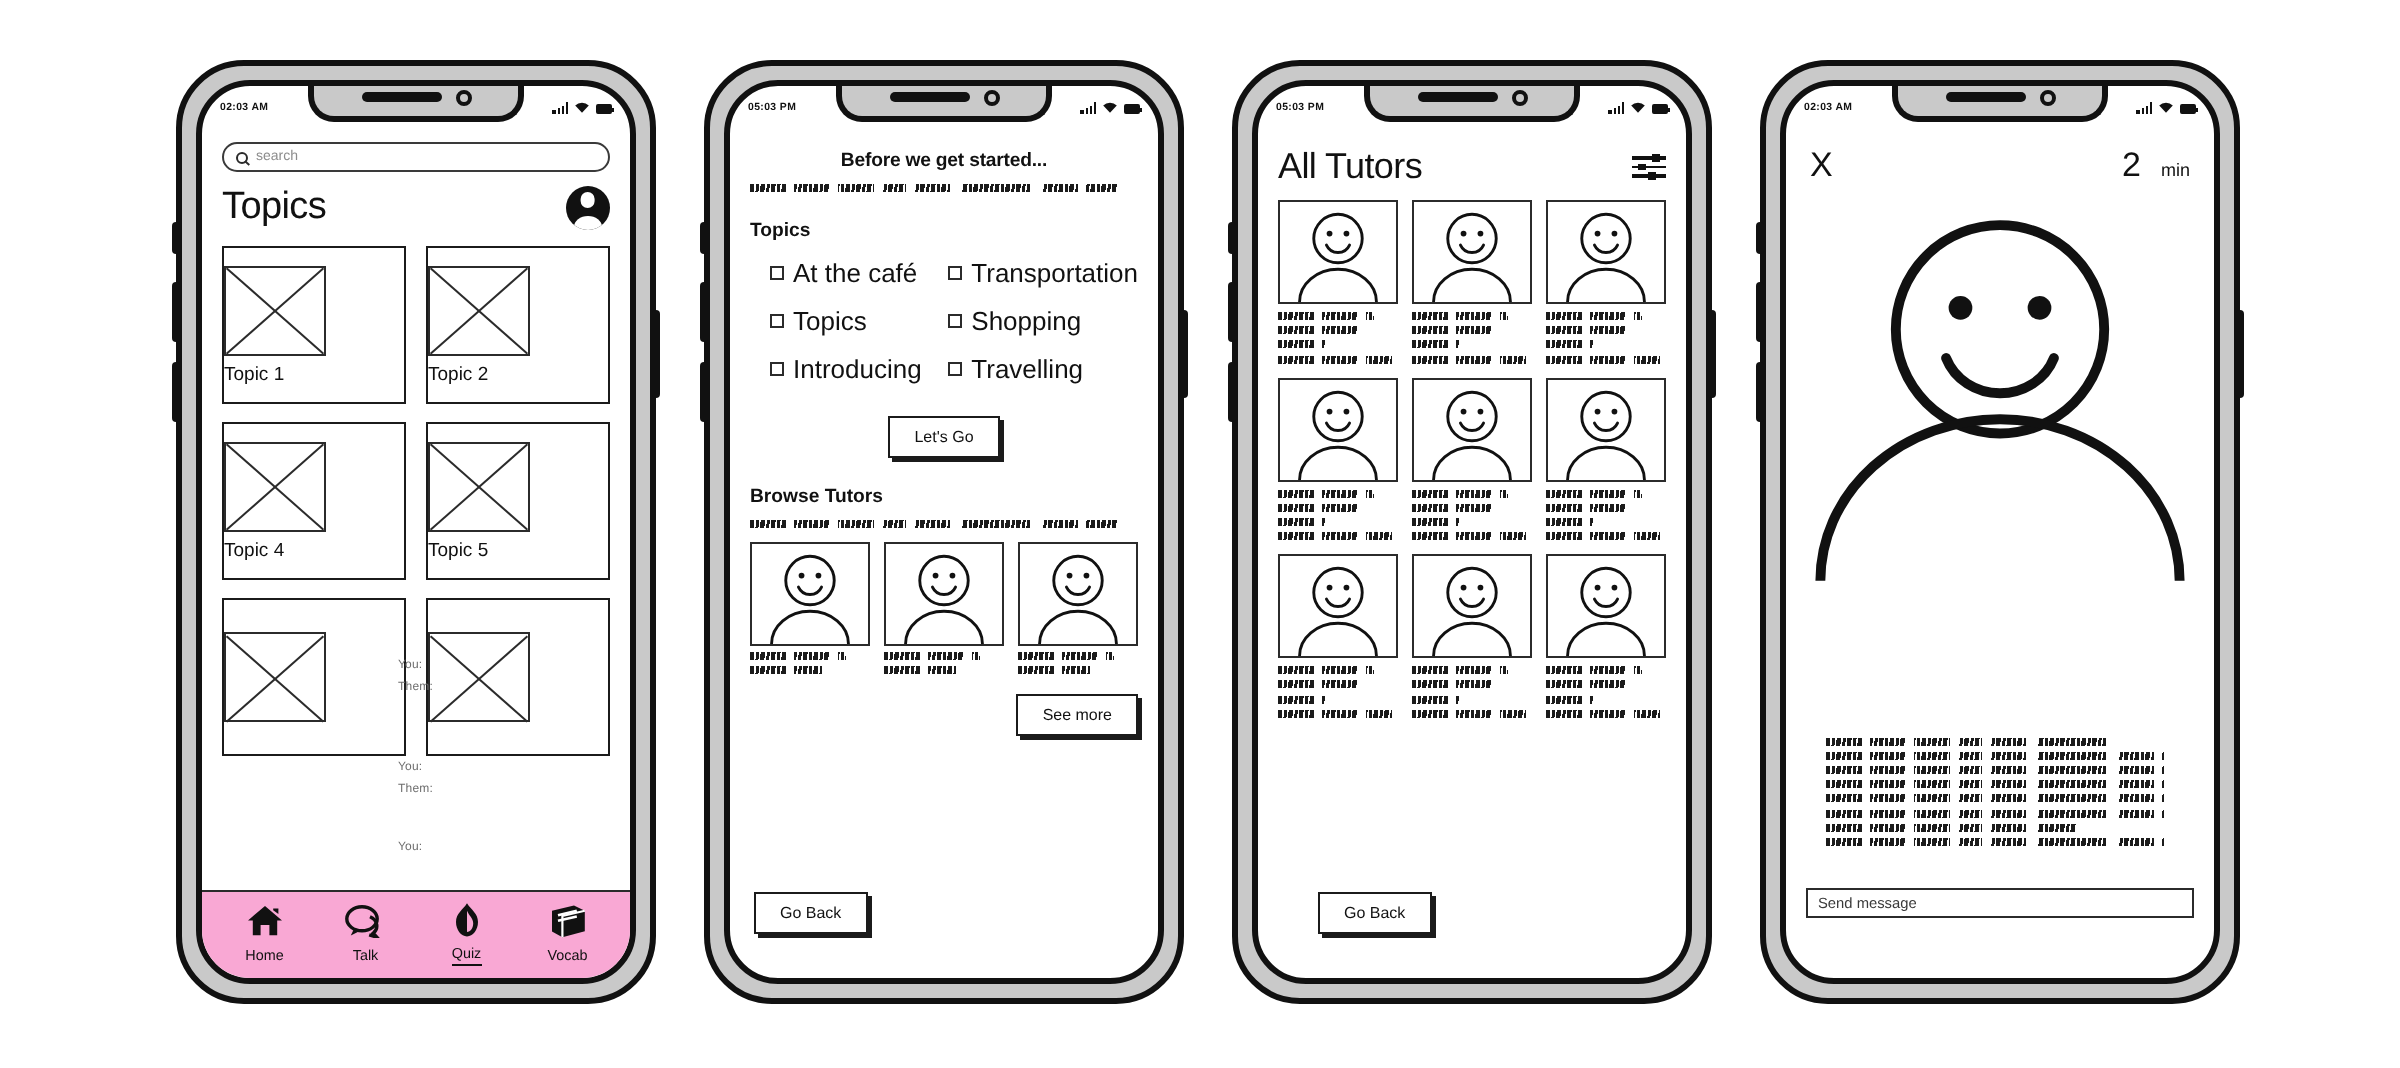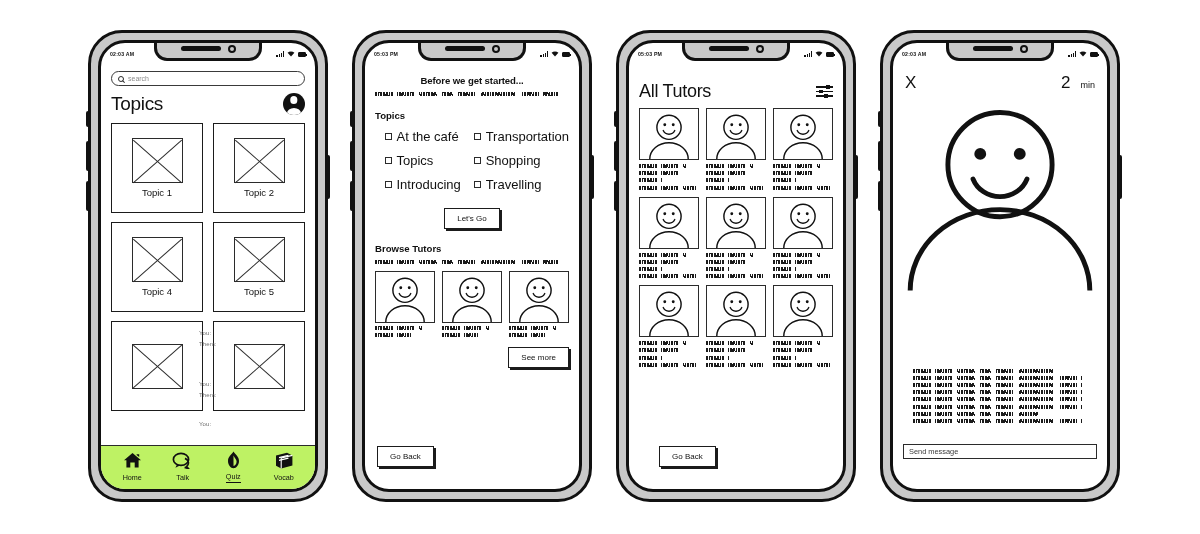--- a/index.html
+++ b/index.html
@@ -193,24 +193,24 @@
     background: #fff;
   }
   .topic-grid {
     margin-top: 8px;
     display: grid;
     grid-template-columns: 1fr 1fr;
     gap: 9px 10px;
   }
   .topic-card {
     border: 1.6px solid #1b1b1b;
-    height: 90px;
+    height: 79px;
     display: flex;
     flex-direction: column;
-    align-items: center;
+    align-items: flex-start;
     justify-content: center;
     gap: 4px;
     background: #fff;
   }
   .topic-thumb {
     width: 51px; height: 45px;
     border: 1.2px solid #2b2b2b;
     position: relative;
   }
   .topic-thumb::before, .topic-thumb::after {
@@ -232,21 +232,21 @@
     font-size: 6px;
     color: #6e6e6e;
     letter-spacing: .1px;
     z-index: 3;
     pointer-events: none;
   }
   .tabbar {
     position: absolute;
     left: 0; right: 0; bottom: 0;
     height: 44px;
-    background: #bef264;
+    background: #f9a8d4;
     border-top: 1.2px solid #2b2b2b;
     display: flex;
     align-items: center;
     justify-content: space-around;
     padding: 4px 6px 6px;
     z-index: 6;
   }
   .tab {
     display: flex;
     flex-direction: column;
@@ -369,21 +369,21 @@
     margin-top: 10px;
   }
   .bottom-left-btn {
     position: absolute;
     left: 12px; bottom: 22px;
     z-index: 5;
   }
 
   
   .p3-head {
-    margin-top: 16px;
+    margin-top: 8px;
     display: flex;
     align-items: center;
     justify-content: space-between;
   }
   .p3-title {
     font-size: 18px;
     color: #111;
     letter-spacing: -.3px;
   }
   .filter-ico {

